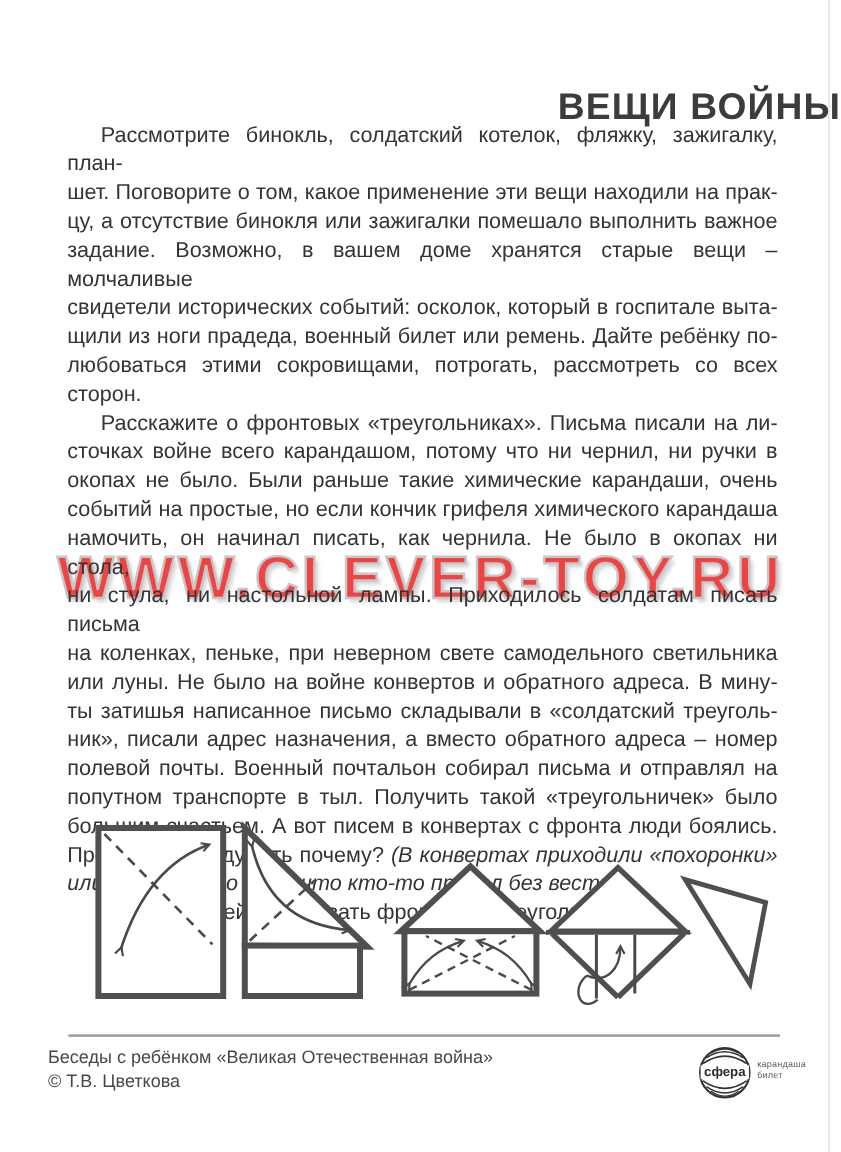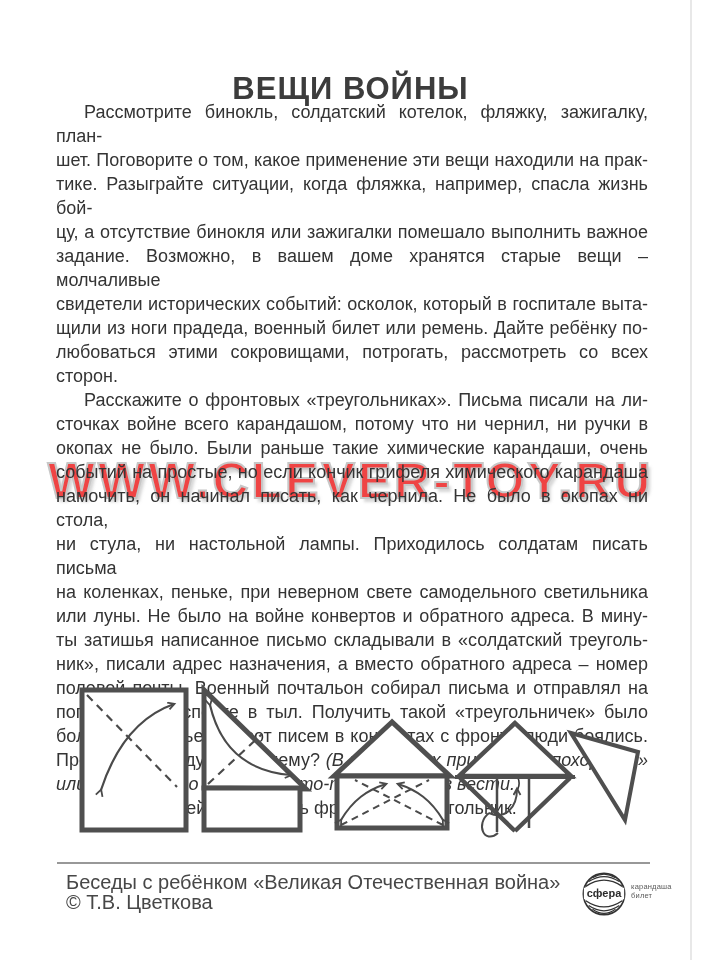--- a/index.html
+++ b/index.html
@@ -7,21 +7,21 @@
     width:701px; height:960px; background:#ffffff; position:relative;
     font-family:"Liberation Sans", sans-serif; color:#383838; overflow:hidden;
   }
   .page { position:absolute; inset:0; }
   .scan-edge {
     position:absolute; left:690px; top:0; width:2px; height:960px;
     background:#dcdcdc; opacity:.65;
   }
   .title {
     position:absolute; top:50px; left:0; width:100%;
-    text-align:center; font-size:31px; font-weight:700; letter-spacing:1px;
+    text-align:right; font-size:31px; font-weight:700; letter-spacing:1px;
     color:#3c3c3c; z-index:2;
   }
   .watermark {
     position:absolute; top:452px; left:0; width:100%; text-align:center;
     font-size:50px; font-weight:800; letter-spacing:3px;
     color:#ef4444; -webkit-text-stroke:2px #c7c7c7;
     text-shadow:3px 4px 3px rgba(150,150,150,.38);
     z-index:0; white-space:nowrap;
   }
   .text-block {
@@ -31,42 +31,41 @@
   .line { text-align:justify; text-align-last:justify; }
   .line.first { text-indent:28px; }
   .line.plast { text-align-last:auto; }
   .it { font-style:italic; }
   .diagram-svg { position:absolute; left:0; top:672px; z-index:1; }
   .footer-rule {
     position:absolute; left:57px; top:862px; width:593px; height:2px;
     background:#989898;
   }
   .footer-text {
-    position:absolute; left:66px; top:872px; font-size:20px; line-height:20px;
+    position:absolute; left:40px; top:872px; font-size:15px; line-height:20px;
     color:#474747; z-index:1;
   }
   .logo { position:absolute; left:581px; top:871px; z-index:1; }
   .logo-caption {
     position:absolute; left:631px; top:883px; font-size:7.5px; line-height:8.5px;
     color:#5a5a5a; z-index:1; letter-spacing:.2px;
   }
 </style>
 </head>
 <body>
 
 <div class="page">
 
   <div class="watermark">WWW.CLEVER-TOY.RU</div>
 
   <h1 class="title">ВЕЩИ ВОЙНЫ</h1>
 
   <div class="text-block">
       <div class="line first"><span>Рассмотрите бинокль, солдатский котелок, фляжку, зажигалку, план-</span> </div>
       <div class="line"><span>шет. Поговорите о том, какое применение эти вещи находили на прак-</span> </div>
-      <div class="line"><span>тике. Разыграйте ситуации, когда фляжка, например, спасла жизнь бой-</span> </div>
       <div class="line"><span>цу, а отсутствие бинокля или зажигалки помешало выполнить важное</span> </div>
       <div class="line"><span>задание. Возможно, в вашем доме хранятся старые вещи – молчаливые</span> </div>
       <div class="line"><span>свидетели исторических событий: осколок, который в госпитале выта-</span> </div>
       <div class="line"><span>щили из ноги прадеда, военный билет или ремень. Дайте ребёнку по-</span> </div>
       <div class="line plast"><span>любоваться этими сокровищами, потрогать, рассмотреть со всех сторон.</span> </div>
       <div class="line first"><span>Расскажите о фронтовых «треугольниках». Письма писали на ли-</span> </div>
       <div class="line"><span>сточках войне всего карандашом, потому что ни чернил, ни ручки в</span> </div>
       <div class="line"><span>окопах не было. Были раньше такие химические карандаши, очень</span> </div>
       <div class="line"><span>событий на простые, но если кончик грифеля химического карандаша</span> </div>
       <div class="line"><span>намочить, он начинал писать, как чернила. Не было в окопах ни стола,</span> </div>

